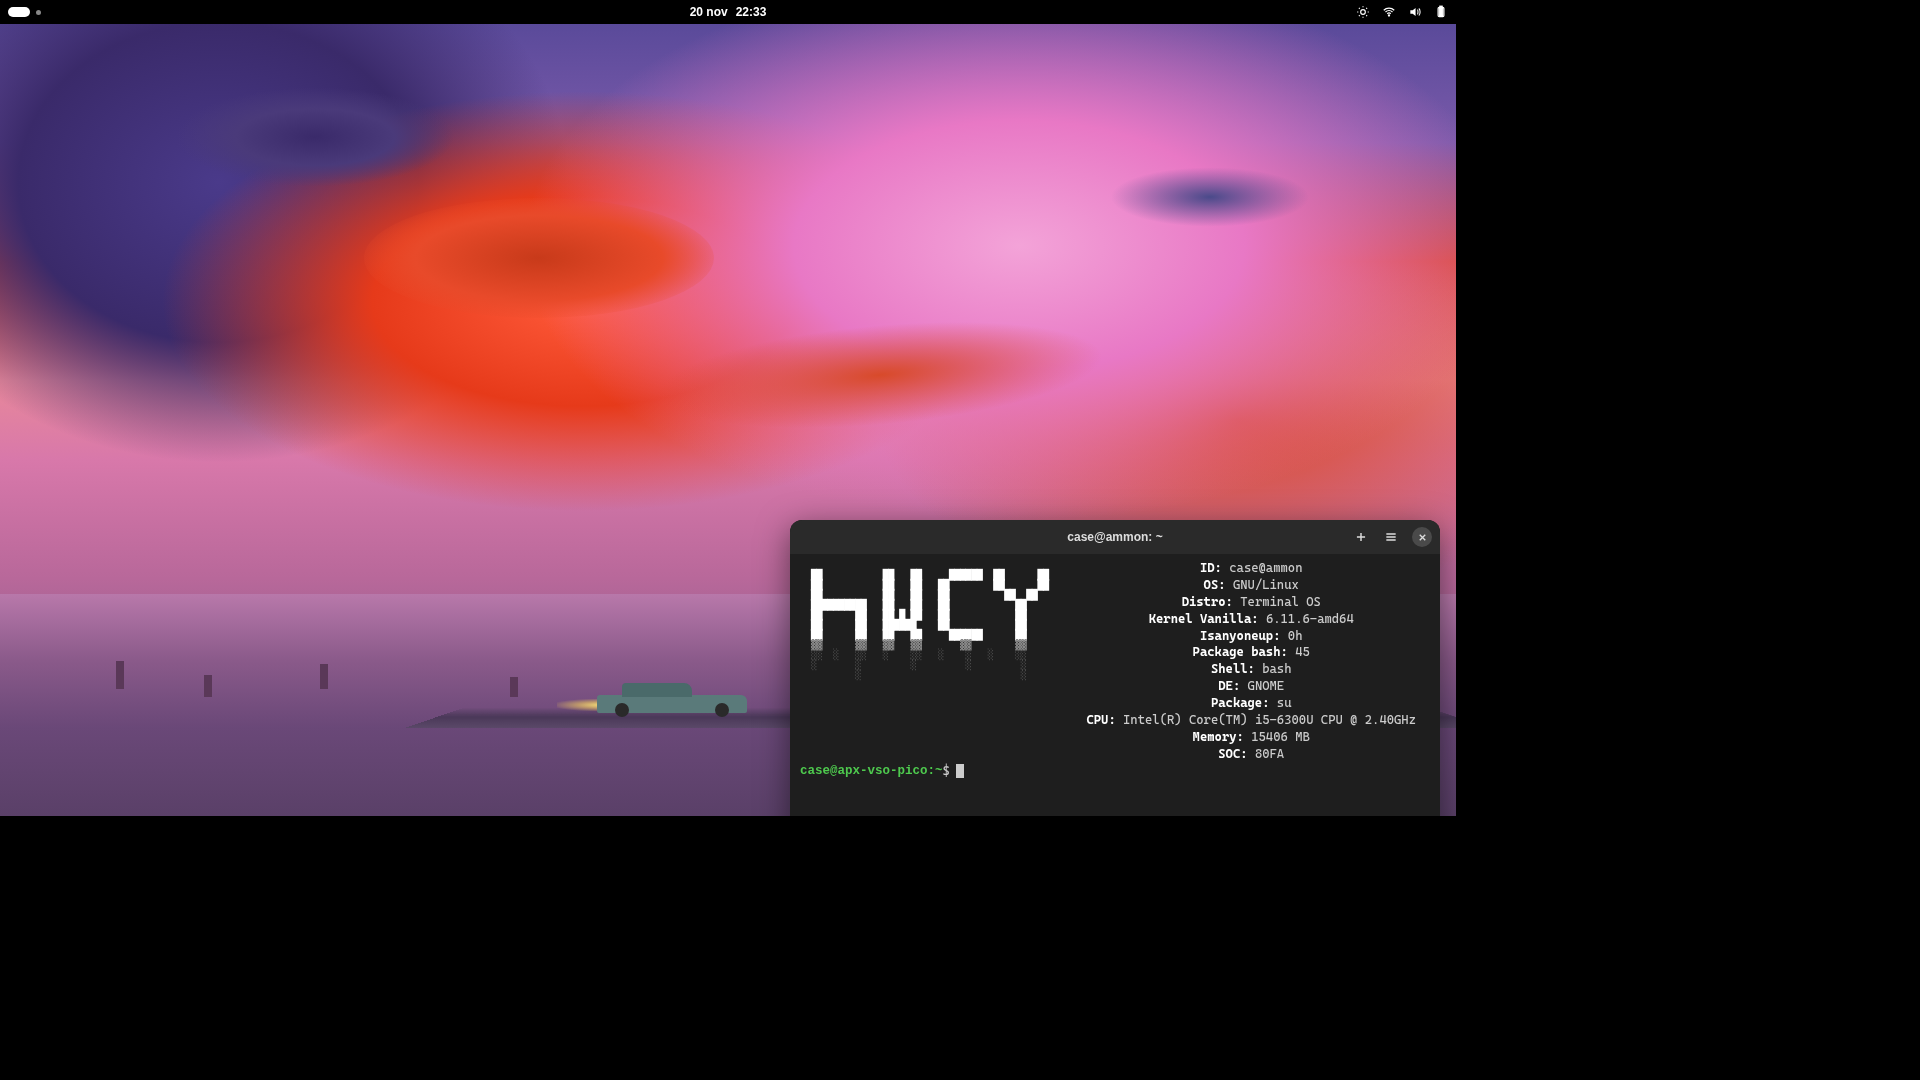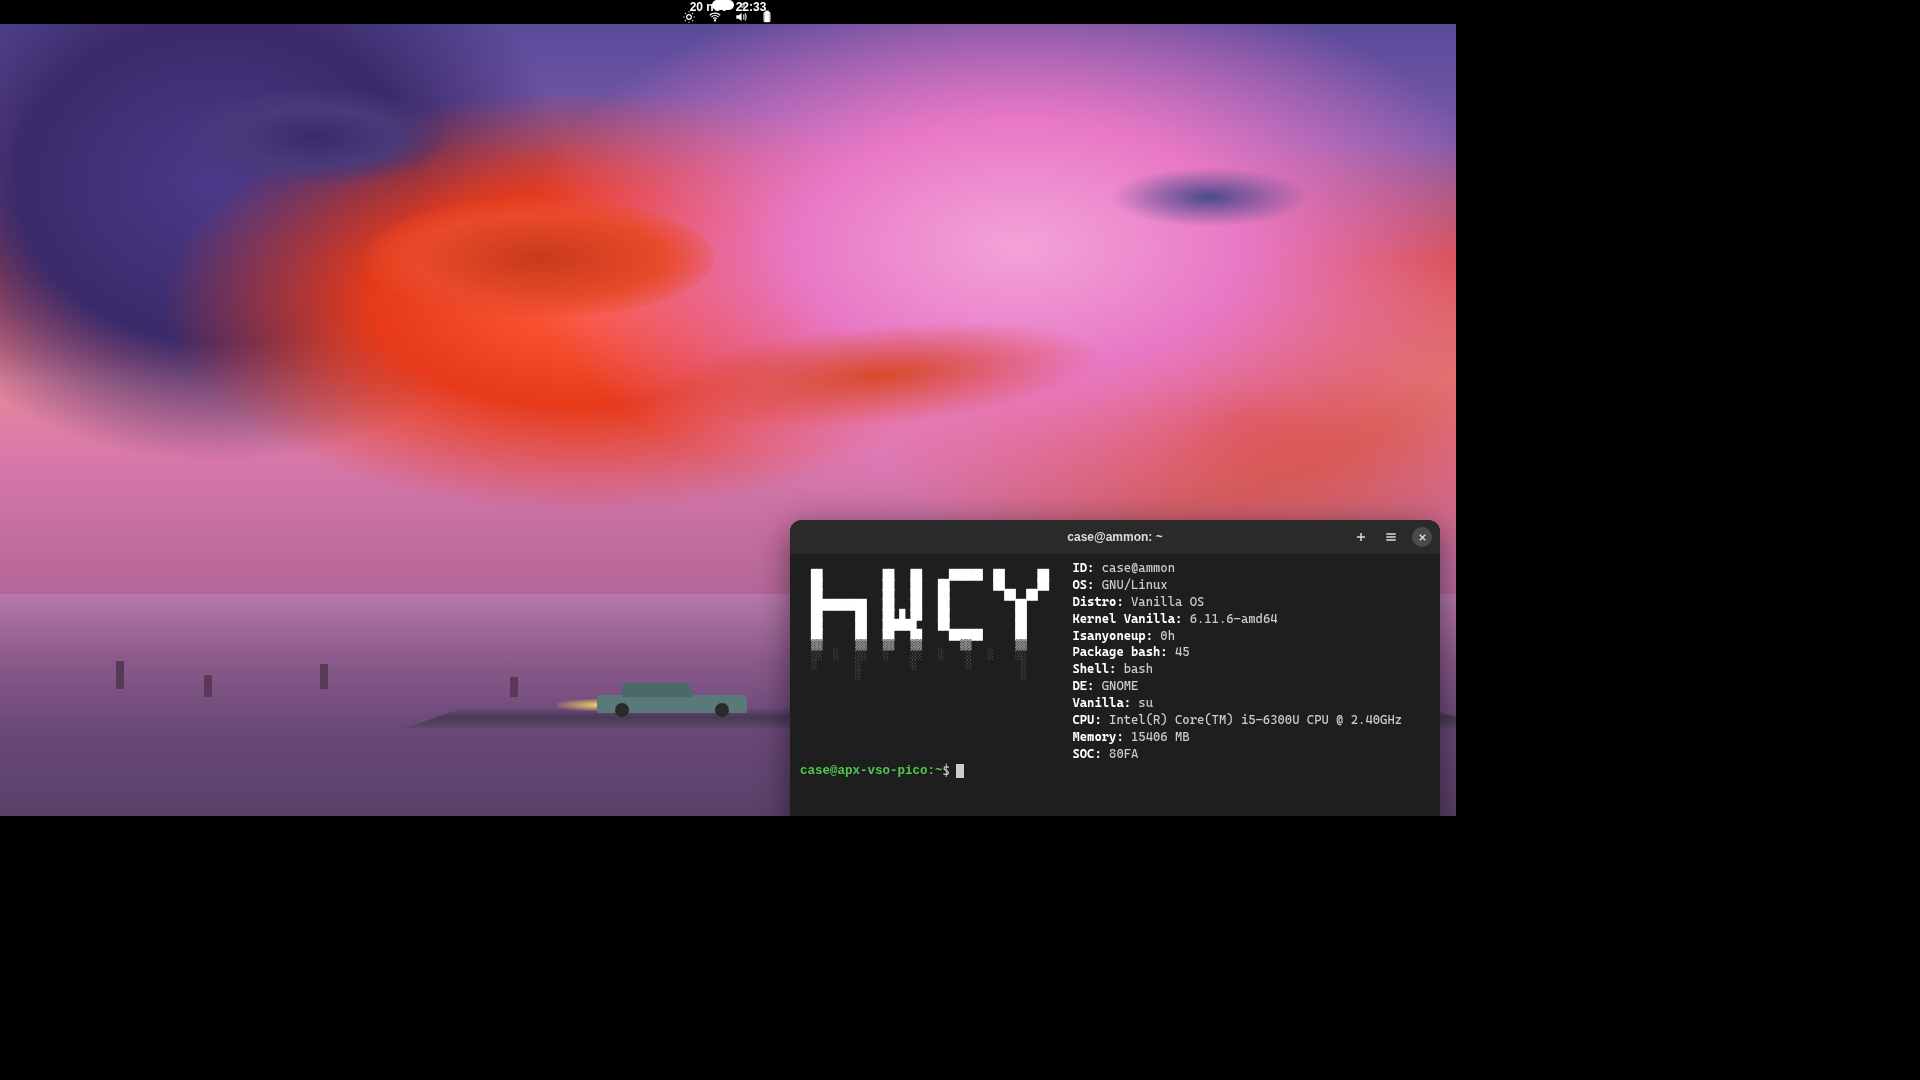--- a/index.html
+++ b/index.html
@@ -19,21 +19,20 @@
     height: 24px;
     background: #000;
     display: flex;
     align-items: center;
     justify-content: space-between;
     color: #fff;
     font-size: 12px;
     font-weight: 600;
     padding: 0 8px;
     z-index: 100;
-    flex-direction: column;
   }
   .topbar-left { display: flex; align-items: center; gap: 6px; }
   .activities-pill {
     width: 22px; height: 10px;
     background: #fff;
     border-radius: 6px;
   }
   .workspace-dot {
     width: 5px; height: 5px;
     border-radius: 50%;
@@ -154,21 +153,21 @@
     font-size: 10px;
     line-height: 1.0;
     letter-spacing: -0.5px;
     flex: 0 0 auto;
   }
   .ascii-art .w { color:#fff; }
   .ascii-art .g { color:#888; }
   .ascii-art .d { color:#555; }
   
   .info-lines { flex:1; }
-  .info-line { white-space: nowrap; }
+  .info-line { white-space: nowrap; text-align: center; }
   .info-key { color: #fff; font-weight: bold; }
   .info-val { color: #ccc; }
   
   .err-line { color: #ccc; margin-top: 10px;}
   .prompt-line { display:flex; align-items:center; gap:0;}
   .prompt-user { color: #4ec94e; font-weight:bold;font-family:Liberation Mono, monospace;}
   .prompt-dollar { color: #ccc; margin-right: 6px;}
   .cursor { display:inline-block; width:8px; height:14px; background:#ccc; vertical-align:middle;}
 </style>
 </head>
@@ -267,27 +266,27 @@
   ██      ██   ██████    ██            ██
   ██      ██   ██   ██     ██████      ██</span><span class="g">
   ▓▓      ▓▓   ▓▓   ▓▓       ▓▓        ▓▓</span><span class="d">
   ░░  ░   ░░   ░    ░░   ░    ░   ░    ░░
   ░       ░         ░         ░         ░
           ░                             ░</span>
       </div>
       <div class="info-lines">
         <div class="info-line"><span class="info-key">ID:</span> <span class="info-val">case@ammon</span></div>
         <div class="info-line"><span class="info-key">OS:</span> <span class="info-val">GNU/Linux</span></div>
-        <div class="info-line"><span class="info-key">Distro:</span> <span class="info-val">Vanilla OS</span></div>
+        <div class="info-line"><span class="info-key">Distro:</span> <span class="info-val">Terminal OS</span></div>
         <div class="info-line"><span class="info-key">Kernel Vanilla:</span> <span class="info-val">6.11.6-amd64</span></div>
         <div class="info-line"><span class="info-key">Isanyoneup:</span> <span class="info-val">0h</span></div>
         <div class="info-line"><span class="info-key">Package bash:</span> <span class="info-val">45</span></div>
         <div class="info-line"><span class="info-key">Shell:</span> <span class="info-val">bash</span></div>
         <div class="info-line"><span class="info-key">DE:</span> <span class="info-val">GNOME</span></div>
-        <div class="info-line"><span class="info-key">Vanilla:</span> <span class="info-val">su</span></div>
+        <div class="info-line"><span class="info-key">Package:</span> <span class="info-val">su</span></div>
         <div class="info-line"><span class="info-key">CPU:</span> <span class="info-val">Intel(R) Core(TM) i5-6300U CPU @ 2.40GHz</span></div>
         <div class="info-line"><span class="info-key">Memory:</span> <span class="info-val">15406 MB</span></div>
         <div class="info-line"><span class="info-key">SOC:</span> <span class="info-val">80FA</span></div>
       </div>
     </div>
     <div class="prompt-line">
       <span class="prompt-user"><span>case@apx-vso-pico</span>:<span>~</span></span>
         <span class="prompt-dollar">$</span>
       <span class="cursor"></span>
     </div>

